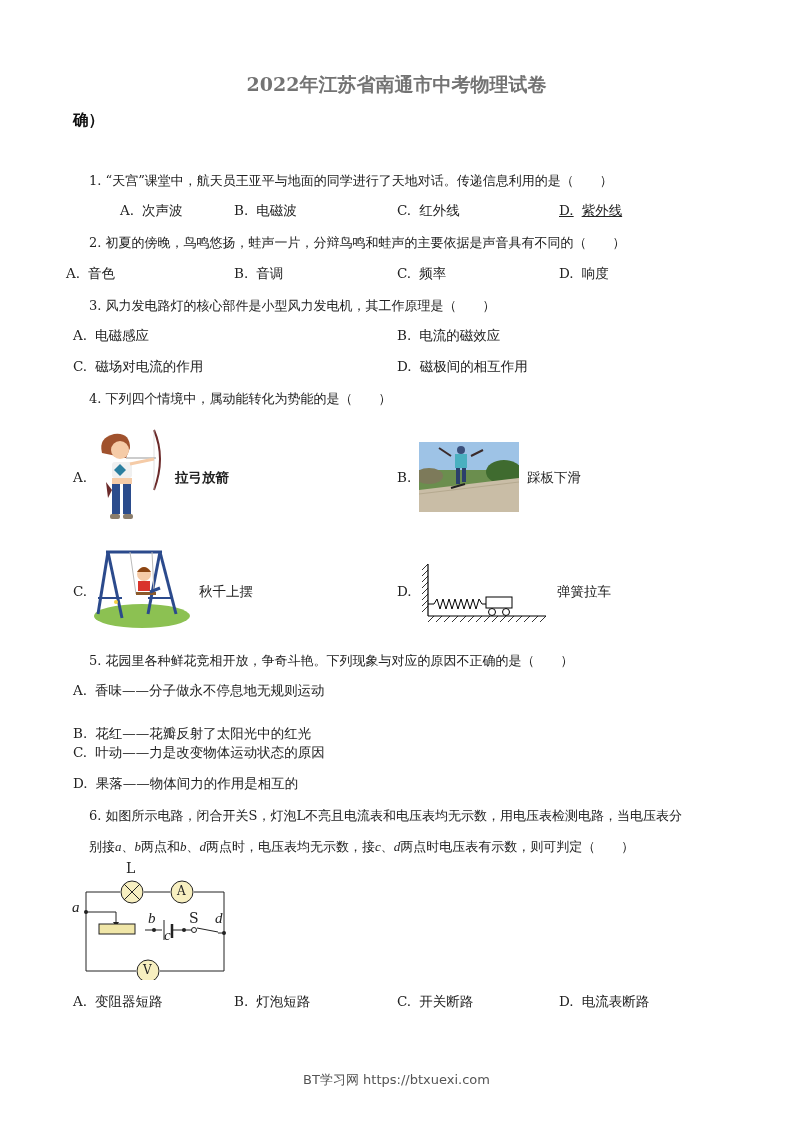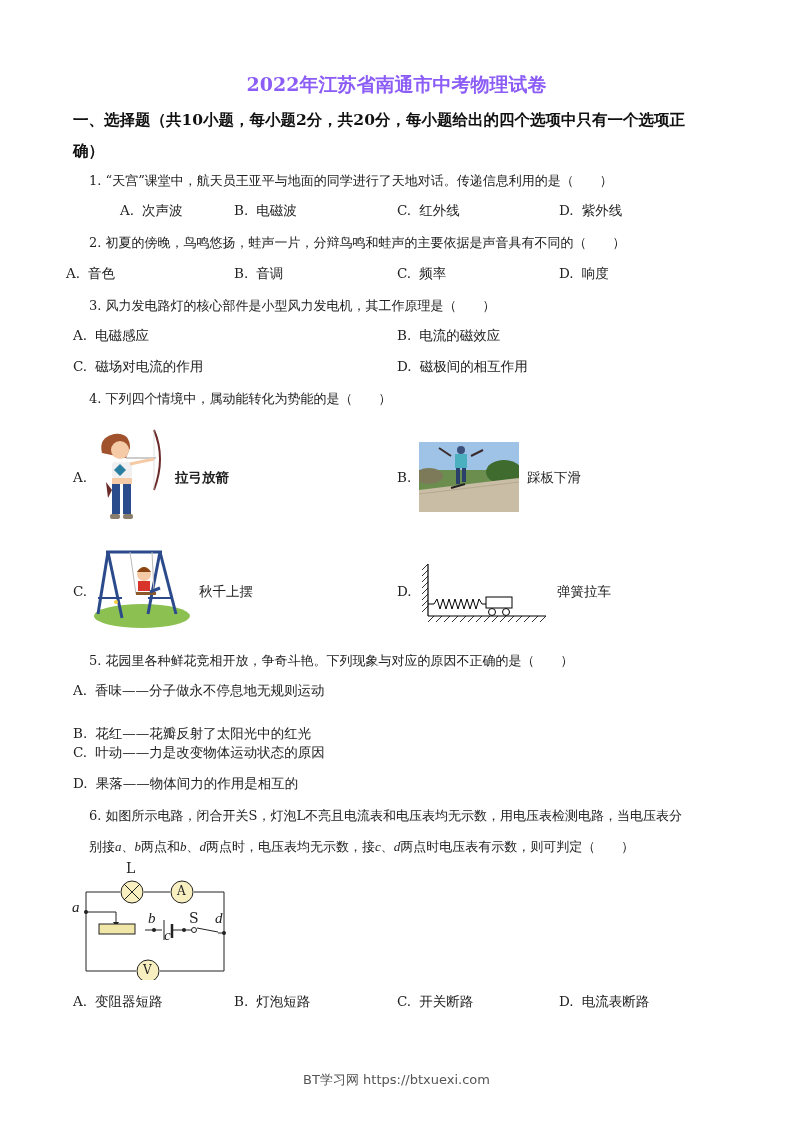--- a/index.html
+++ b/index.html
@@ -1,42 +1,41 @@
 <!DOCTYPE html>
 <html><head>
 <meta charset="utf-8">
 <style>
   html, body { margin: 0; padding: 0; background: #ffffff; }
   body { width: 793px; height: 1122px; position: relative; overflow: hidden;
          font-family: "DejaVu Serif", "Liberation Serif", serif; color: #222; }
   .abs { position: absolute; }
-  .title { left: 0; width: 793px; top: 72px; text-align: center; font-size: 19px; font-weight: bold; color: #8b5cf6; }
+  .title { left: 0; width: 793px; top: 72px; text-align: center; font-size: 19px; font-weight: bold; color: #737373; }
   .section { left: 73px; width: 660px; font-size: 15.5px; font-weight: bold; color: #111; line-height: 31px; }
   .q { left: 89px; font-size: 13px; line-height: 20px; white-space: nowrap; }
   .opt { font-size: 13.5px; white-space: nowrap; }
   .opt .lbl { margin-right: 8px; }
   .it { font-style: italic; font-family: "Liberation Serif", serif; }
   .footer { left: 0; width: 793px; top: 1071px; text-align: center; font-family: "DejaVu Sans", sans-serif; font-size: 13px; color: #555; }
   .pic { position: absolute; }
 </style>
 </head>
 <body>
 
 <div class="abs title">2022年江苏省南通市中考物理试卷</div>
 
 <div class="abs section" style="top:104px;">
-  <div>一、选择题（共10小题，每小题2分，共20分，每小题给出的四个选项中只有一个选项正</div>
   <div>确）</div>
 </div>
 
 <div class="abs q" style="top:171px;">1. “天宫”课堂中，航天员王亚平与地面的同学进行了天地对话。传递信息利用的是（　　）</div>
 <div class="abs opt" style="left:73px;top:202px;margin-left:47px;"><span class="lbl">A.</span><span>次声波</span></div>
 <div class="abs opt" style="left:234px;top:202px;"><span class="lbl">B.</span><span>电磁波</span></div>
 <div class="abs opt" style="left:397px;top:202px;"><span class="lbl">C.</span><span>红外线</span></div>
-<div class="abs opt" style="left:559px;top:202px;"><span class="lbl">D.</span><span>紫外线</span></div>
+<div class="abs opt" style="left:559px;top:202px;text-decoration:underline;"><span class="lbl">D.</span><span>紫外线</span></div>
 
 <div class="abs q" style="top:233px;">2. 初夏的傍晚，鸟鸣悠扬，蛙声一片，分辩鸟鸣和蛙声的主要依据是声音具有不同的（　　）</div>
 <div class="abs opt" style="left:66px;top:265px;"><span class="lbl">A.</span><span>音色</span></div>
 <div class="abs opt" style="left:234px;top:265px;"><span class="lbl">B.</span><span>音调</span></div>
 <div class="abs opt" style="left:397px;top:265px;"><span class="lbl">C.</span><span>频率</span></div>
 <div class="abs opt" style="left:559px;top:265px;"><span class="lbl">D.</span><span>响度</span></div>
 
 <div class="abs q" style="top:296px;">3. 风力发电路灯的核心部件是小型风力发电机，其工作原理是（　　）</div>
 <div class="abs opt" style="left:73px;top:327px;"><span class="lbl">A.</span><span>电磁感应</span></div>
 <div class="abs opt" style="left:397px;top:327px;"><span class="lbl">B.</span><span>电流的磁效应</span></div>

